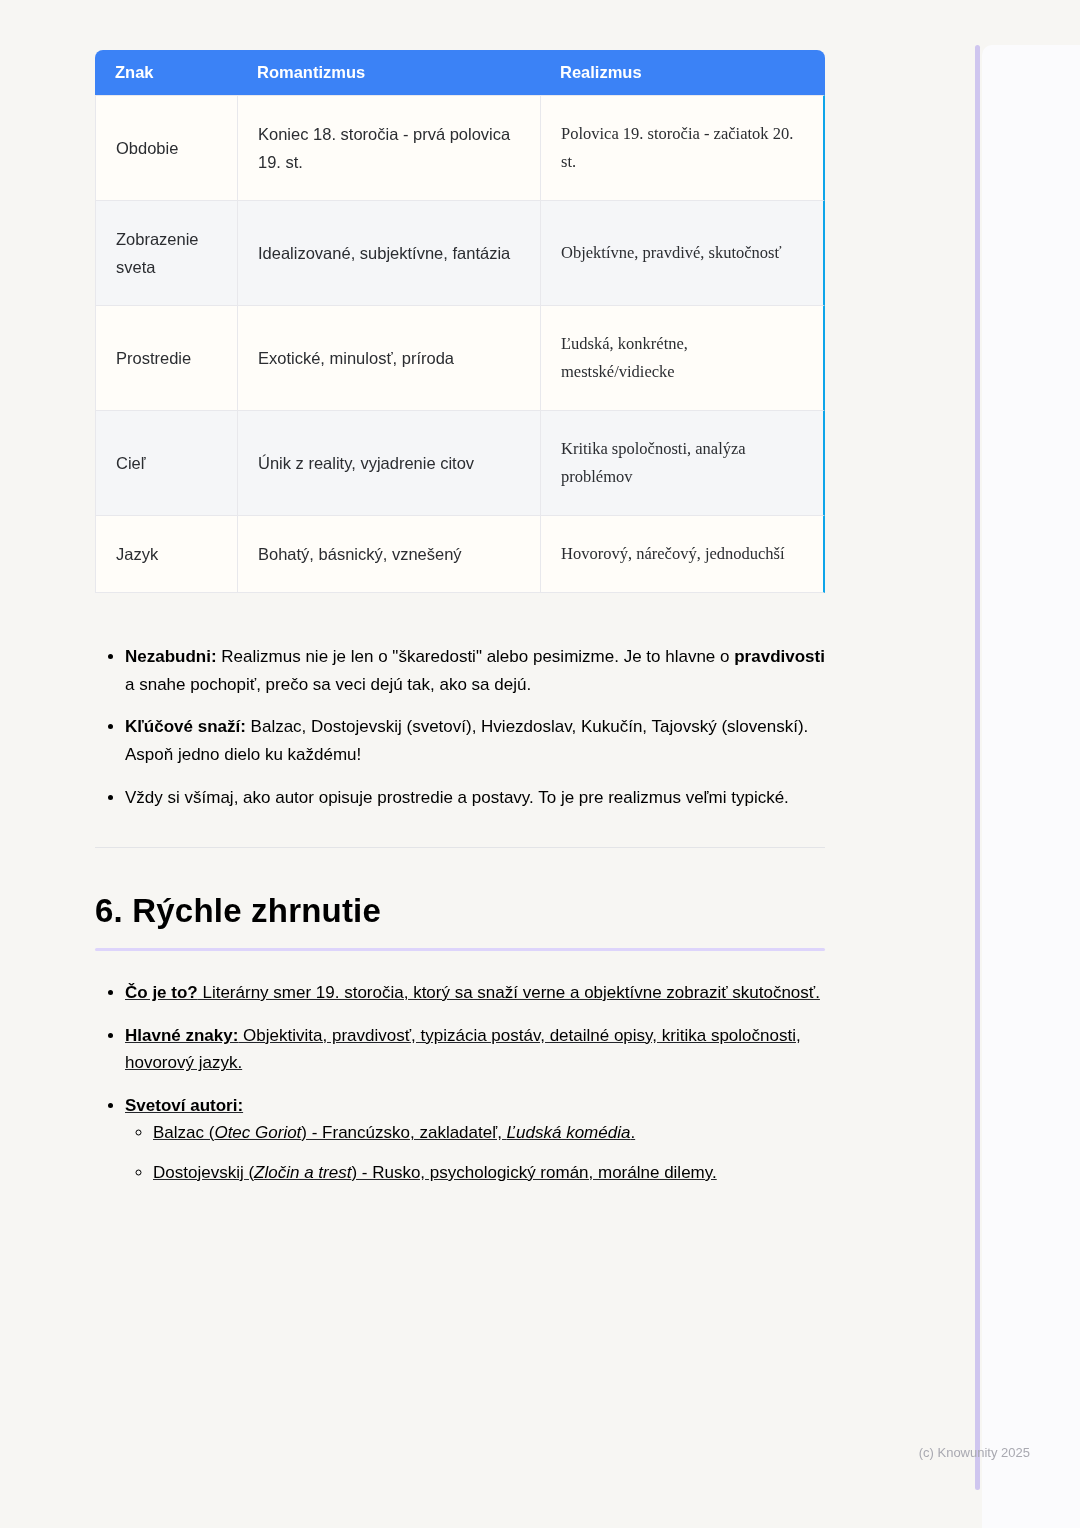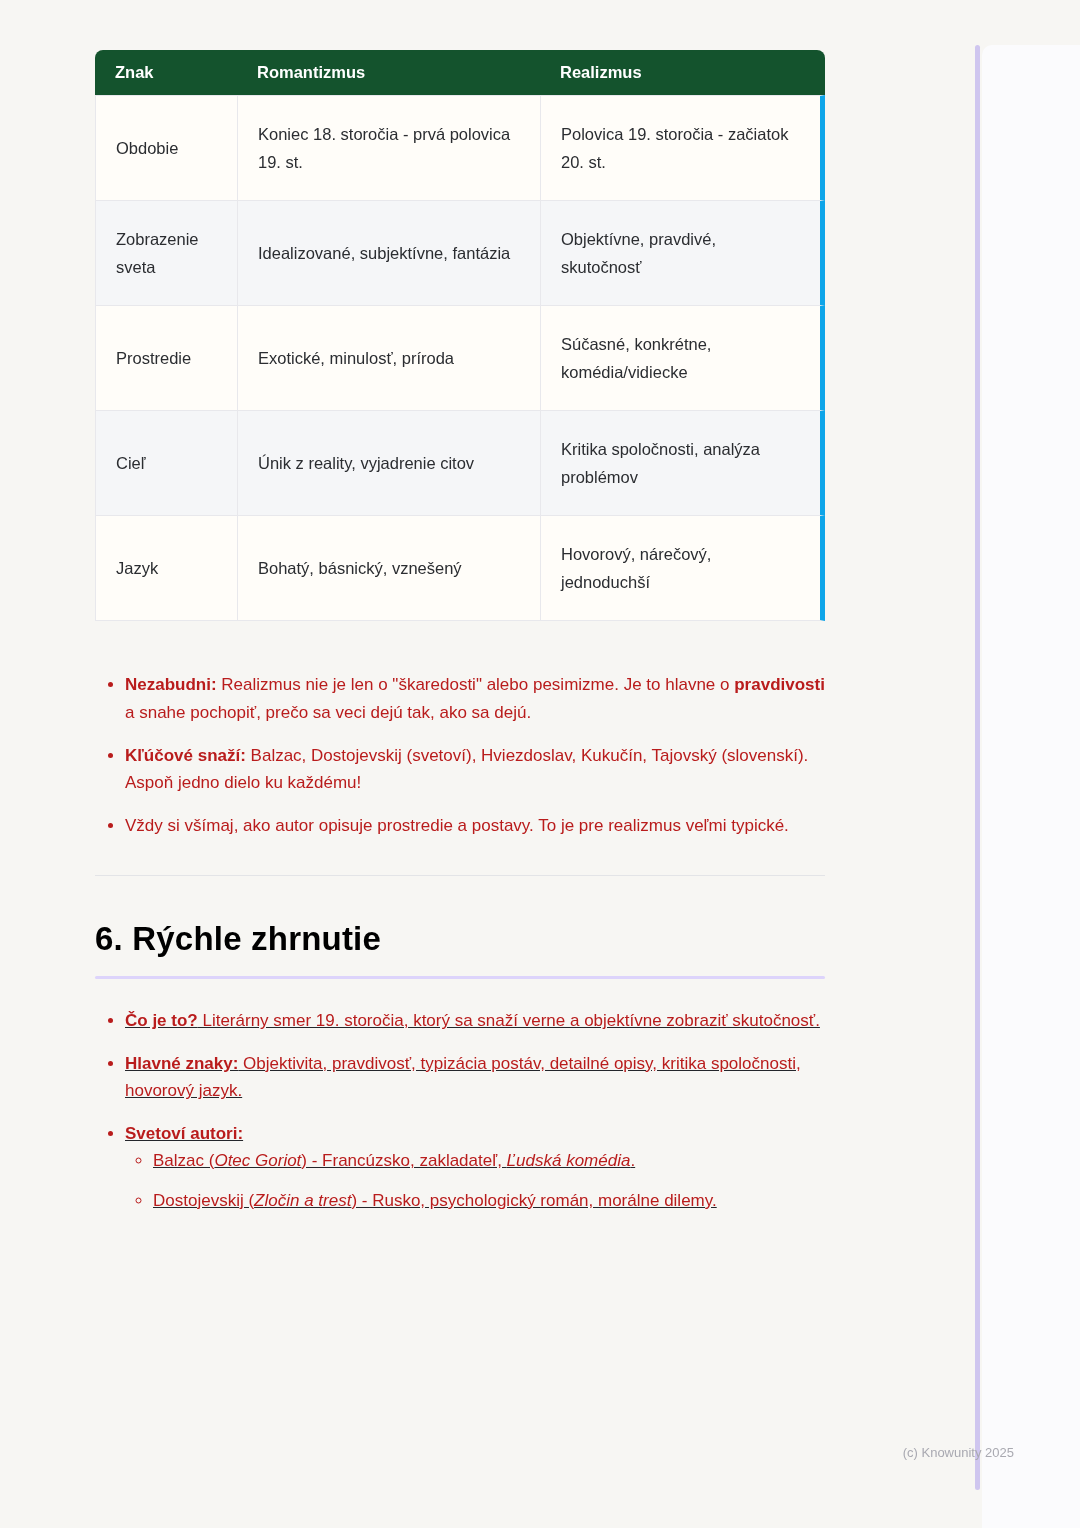--- a/index.html
+++ b/index.html
@@ -18,56 +18,56 @@
     width: 730px;
   }
   
   table.compare {
     width: 730px;
     border-collapse: separate;
     border-spacing: 0;
     font-size: 16.5px;
   }
   table.compare th {
-    background: #14532d;
+    background: #3b82f6;
     color: #ffffff;
     font-weight: 700;
     text-align: left;
     padding: 13px 20px;
     border: none;
   }
   table.compare th:first-child { border-top-left-radius: 8px; }
   table.compare th:last-child  { border-top-right-radius: 8px; }
   table.compare td {
     padding: 24px 20px;
     line-height: 1.7;
     vertical-align: middle;
     border-left: 1px solid #e8e8ec;
     border-top: 1px solid #e8e8ec;
     background: #fffdf9;
     color: #2b2d31;
   }
-  table.compare td:last-child { border-right: 5px solid #0ea5e9; }
+  table.compare td:last-child { border-right: 2px solid #0ea5e9; font-family: Liberation Serif, serif; }
   table.compare tr:last-child td { border-bottom: 1px solid #e8e8ec; }
   table.compare tbody tr:nth-child(even) td { background: #f5f6f8; }
   col.c1 { width: 142px; }
   col.c2 { width: 303px; }
   col.c3 { width: 285px; }
 
   
   ul.bullets {
     margin: 50px 0 0 0;
     padding-left: 30px;
     list-style-type: disc;
   }
   ul.bullets li {
     font-size: 17px;
     line-height: 1.62;
     margin-bottom: 15px;
-    color: #b91c1c;
+    color: #000000;
   }
   ul.bullets li strong { font-weight: 700; }
   ul.sub {
     margin: 0 0 0 0;
     padding-left: 28px;
     list-style-type: circle;
   }
   ul.sub li { margin-bottom: 12px; }
 
   
@@ -102,21 +102,21 @@
   }
   .scrollbar-thumb {
     position: absolute;
     top: 45px; right: 100px;
     width: 5px; height: 1445px;
     background: #cfc6ef;
     border-radius: 3px;
   }
   .copyright {
     position: absolute;
-    right: 66px; bottom: 68px;
+    right: 50px; bottom: 68px;
     font-size: 13px;
     color: #a9a9b1;
     z-index: 5;
   }
 </style>
 </head>
 <body>
 
 <div class="right-panel"></div>
 <div class="scrollbar-thumb"></div>
@@ -143,21 +143,21 @@
         <td>Polovica 19. storočia - začiatok 20. st.</td>
       </tr>
       <tr>
         <td>Zobrazenie sveta</td>
         <td>Idealizované, subjektívne, fantázia</td>
         <td>Objektívne, pravdivé, skutočnosť</td>
       </tr>
       <tr>
         <td>Prostredie</td>
         <td>Exotické, minulosť, príroda</td>
-        <td>Súčasné, konkrétne, komédia/vidiecke</td>
+        <td>Ľudská, konkrétne, mestské/vidiecke</td>
       </tr>
       <tr>
         <td>Cieľ</td>
         <td>Únik z reality, vyjadrenie citov</td>
         <td>Kritika spoločnosti, analýza problémov</td>
       </tr>
       <tr>
         <td>Jazyk</td>
         <td>Bohatý, básnický, vznešený</td>
         <td>Hovorový, nárečový, jednoduchší</td>

